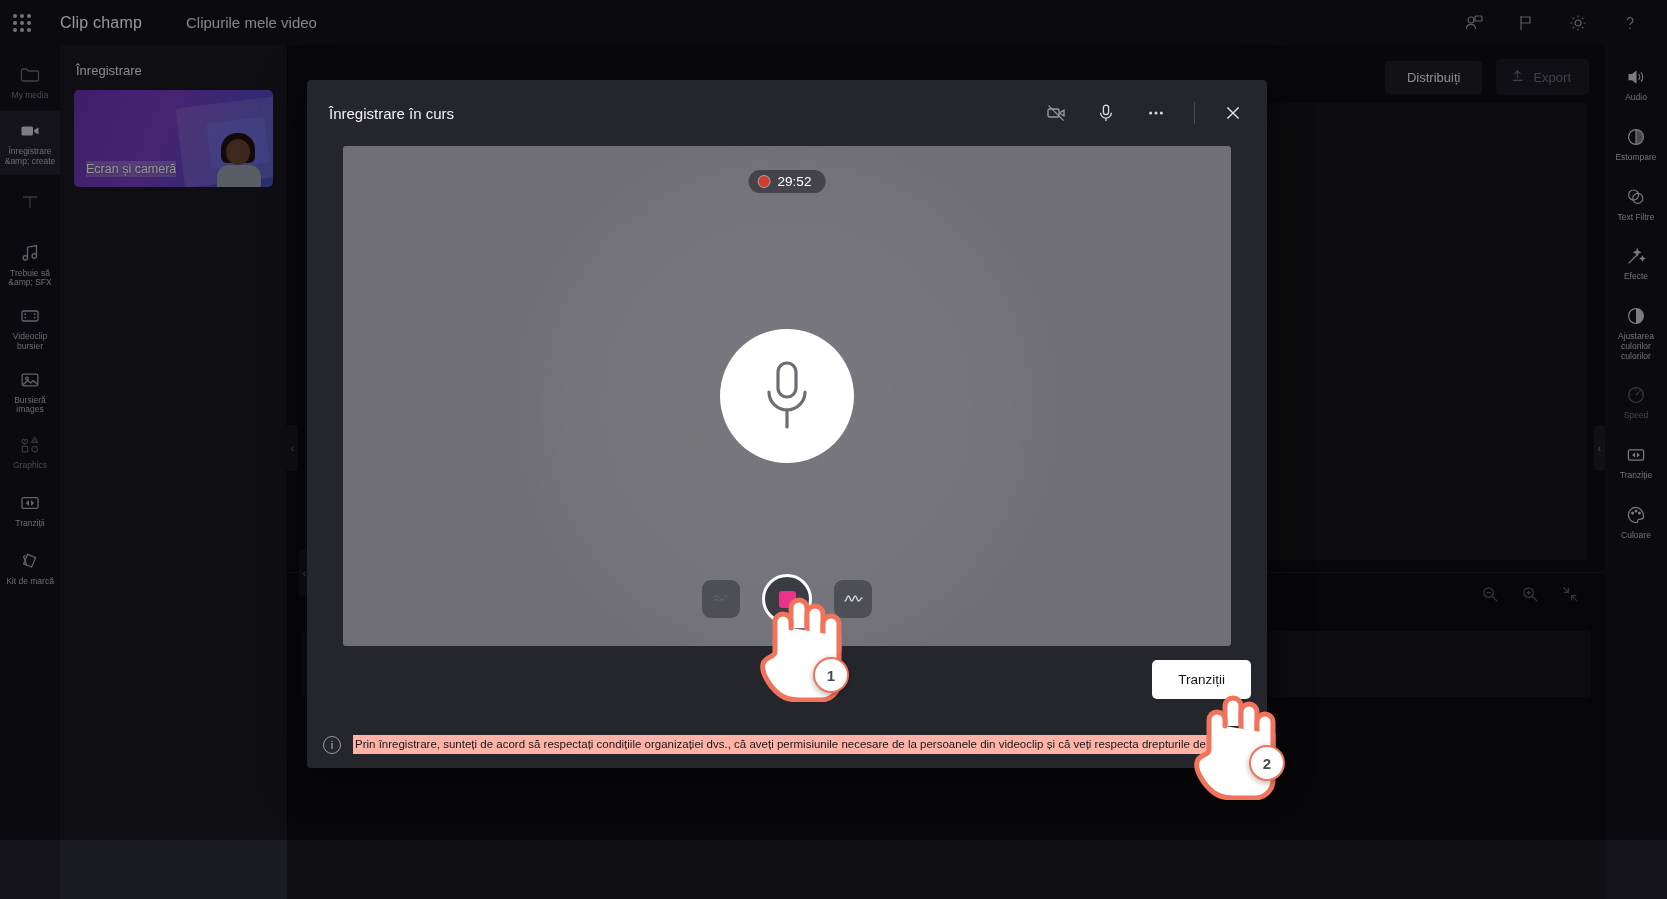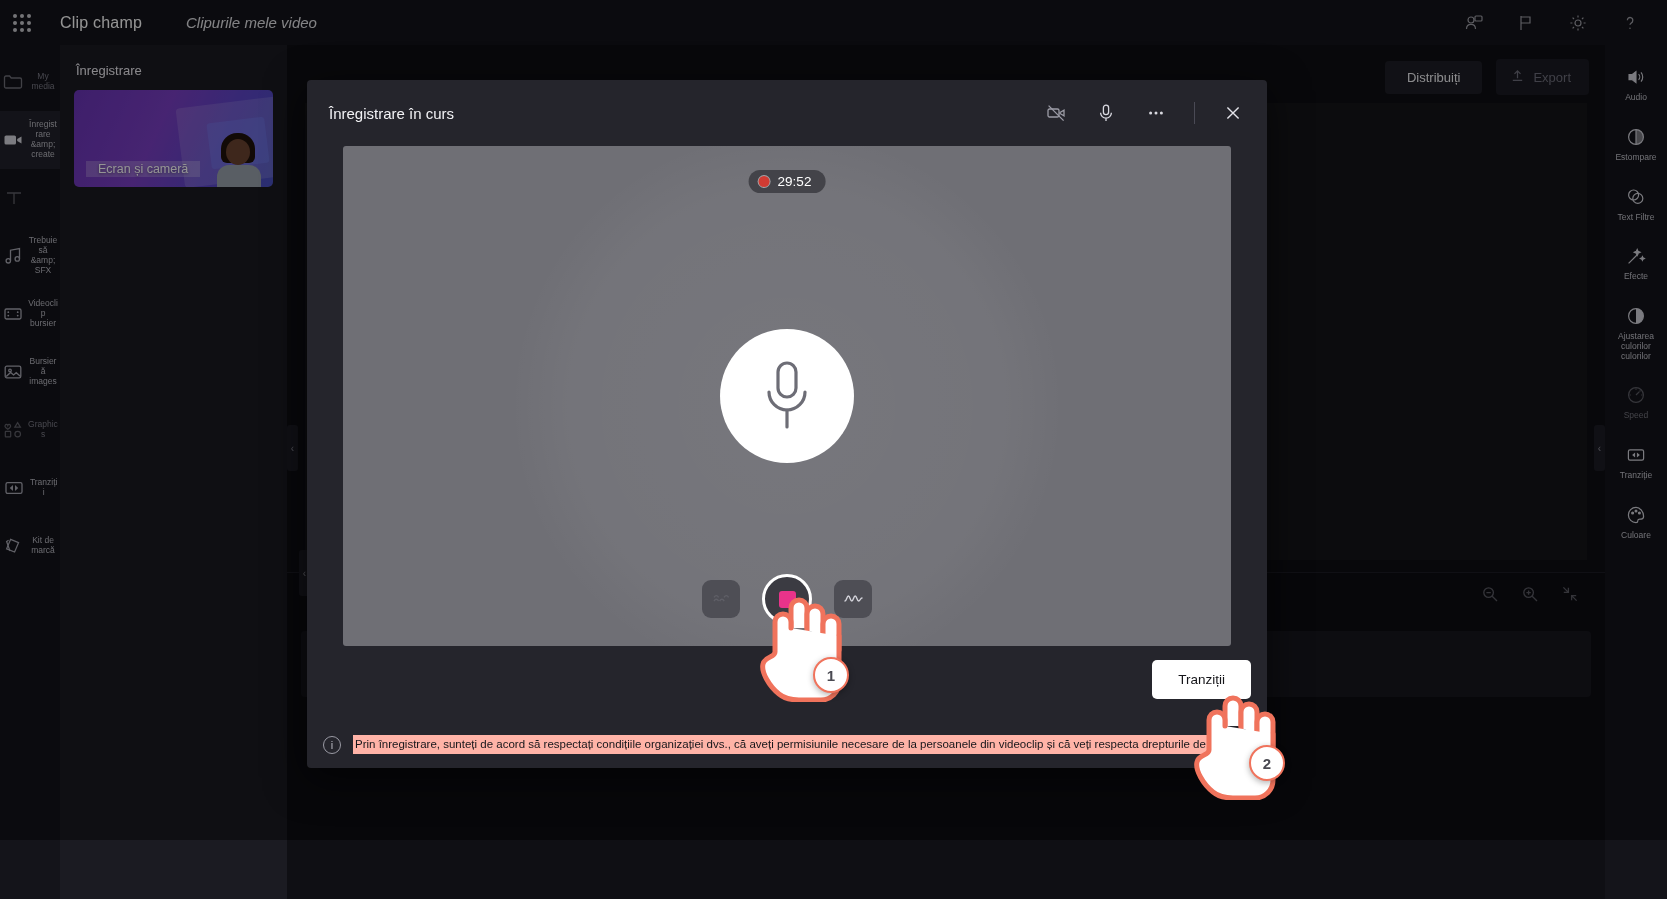--- a/index.html
+++ b/index.html
@@ -22,40 +22,40 @@
     width: 44px; height: 45px; display: flex; align-items: center; justify-content: center;
     cursor: pointer;
   }
   .waffle-grid { display: grid; grid-template-columns: repeat(3, 4px); gap: 3px; }
   .waffle-grid i { width: 4px; height: 4px; border-radius: 50%; background: #c9c9ce; display: block; }
   .brand {
     font-size: 16px; color: #ffffff; margin-left: 16px; letter-spacing: .2px;
     cursor: pointer;
   }
   .nav-link {
-    font-size: 15px; color: #e2e2e6; margin-left: 44px; cursor: pointer; font-style: italic;
+    font-size: 15px; color: #e2e2e6; margin-left: 44px; cursor: pointer;
   }
   .topbar-right {
     margin-left: auto; display: flex; align-items: center; gap: 26px; padding-right: 24px;
   }
   .tb-icon {
     width: 26px; height: 26px; display: flex; align-items: center; justify-content: center;
     cursor: pointer; opacity: .78;
   }
   .tb-icon svg { display: block; }
 
   
   .rail {
     position: absolute; top: 45px; left: 0; width: 60px; height: 854px;
     background: #14141a;
     display: flex; flex-direction: column; align-items: center; padding-top: 8px;
   }
   .rail-item {
-    width: 60px; min-height: 58px; display: flex; flex-direction: row;
-    align-items: center; gap: 4px;
+    width: 60px; min-height: 58px; display: flex; flex-direction: column;
+    align-items: center; justify-content: center; gap: 4px;
     padding: 8px 2px; cursor: pointer; position: relative;
   }
   .rail-item.active { background: #22222b; }
   .rail-item.active::before {
     content: ""; position: absolute; left: 0; top: 8px; bottom: 8px; width: 0px;
   }
   .rail-ico { width: 24px; height: 24px; display: flex; align-items: center; justify-content: center; }
   .rail-lbl {
     font-size: 8.5px; color: #b9b9c2; text-align: center; line-height: 1.15;
     max-width: 58px; word-break: break-word;
@@ -101,21 +101,21 @@
   }
   .card.webcam .person { right: 2px; width: 76px; height: 76px; }
   .card.webcam .person .head { left: 20px; top: 10px; width: 34px; height: 38px; }
   .card.webcam .person .hair { left: 10px; top: 2px; width: 54px; height: 46px; }
   .card.webcam .person .body { left: 2px; bottom: 0; width: 70px; height: 28px; }
   .card .lbl {
     position: absolute; left: 12px; bottom: 10px; font-size: 12.5px; color: #ffffff;
     text-shadow: 0 1px 3px rgba(0,0,0,.45);
   }
   .card.selected .lbl {
-    background: rgba(255,255,255,.22); padding: 1px 12px; border-radius: 0;
+    background: rgba(255,255,255,.22); padding: 1px 0; border-radius: 0;
   }
   .card .mouse {
     position: absolute; left: 152px; top: 60px; width: 0; height: 0;
   }
   .card .mouse svg { position: absolute; left: 0; top: 0; }
 
   
   .editor {
     position: absolute; top: 45px; left: 287px; right: 62px; bottom: 0;
     background: #0f0f14;

